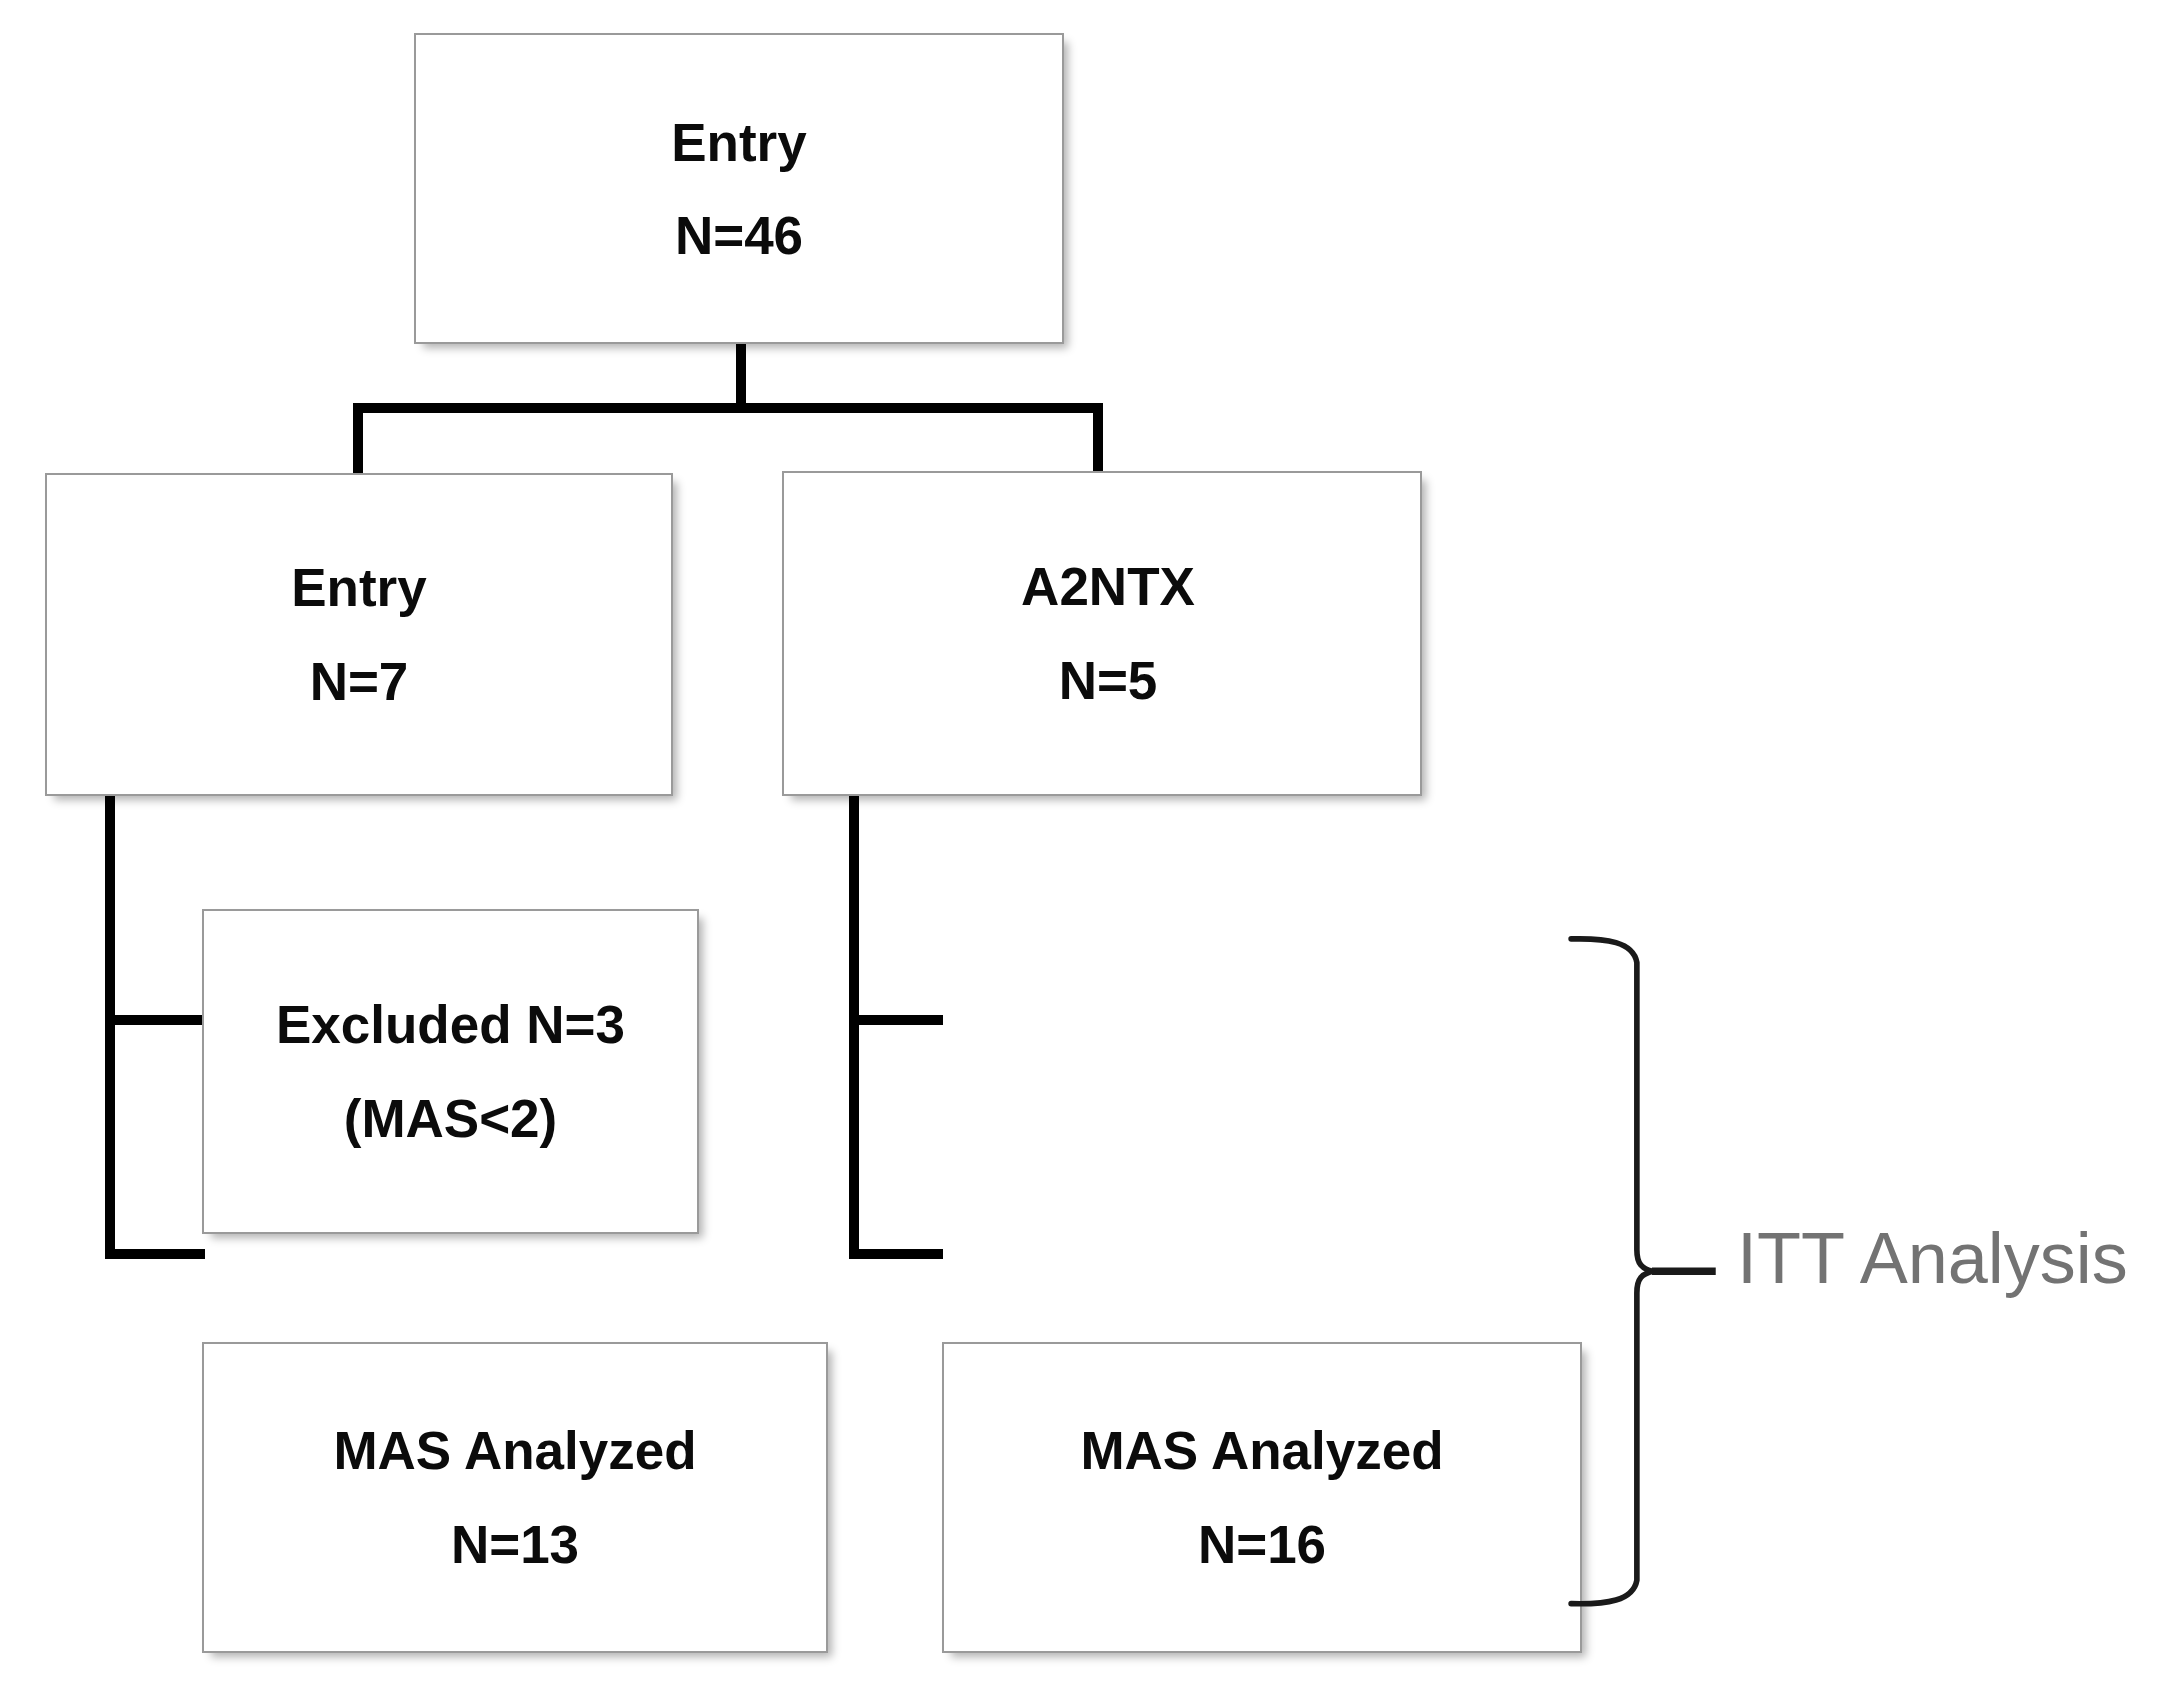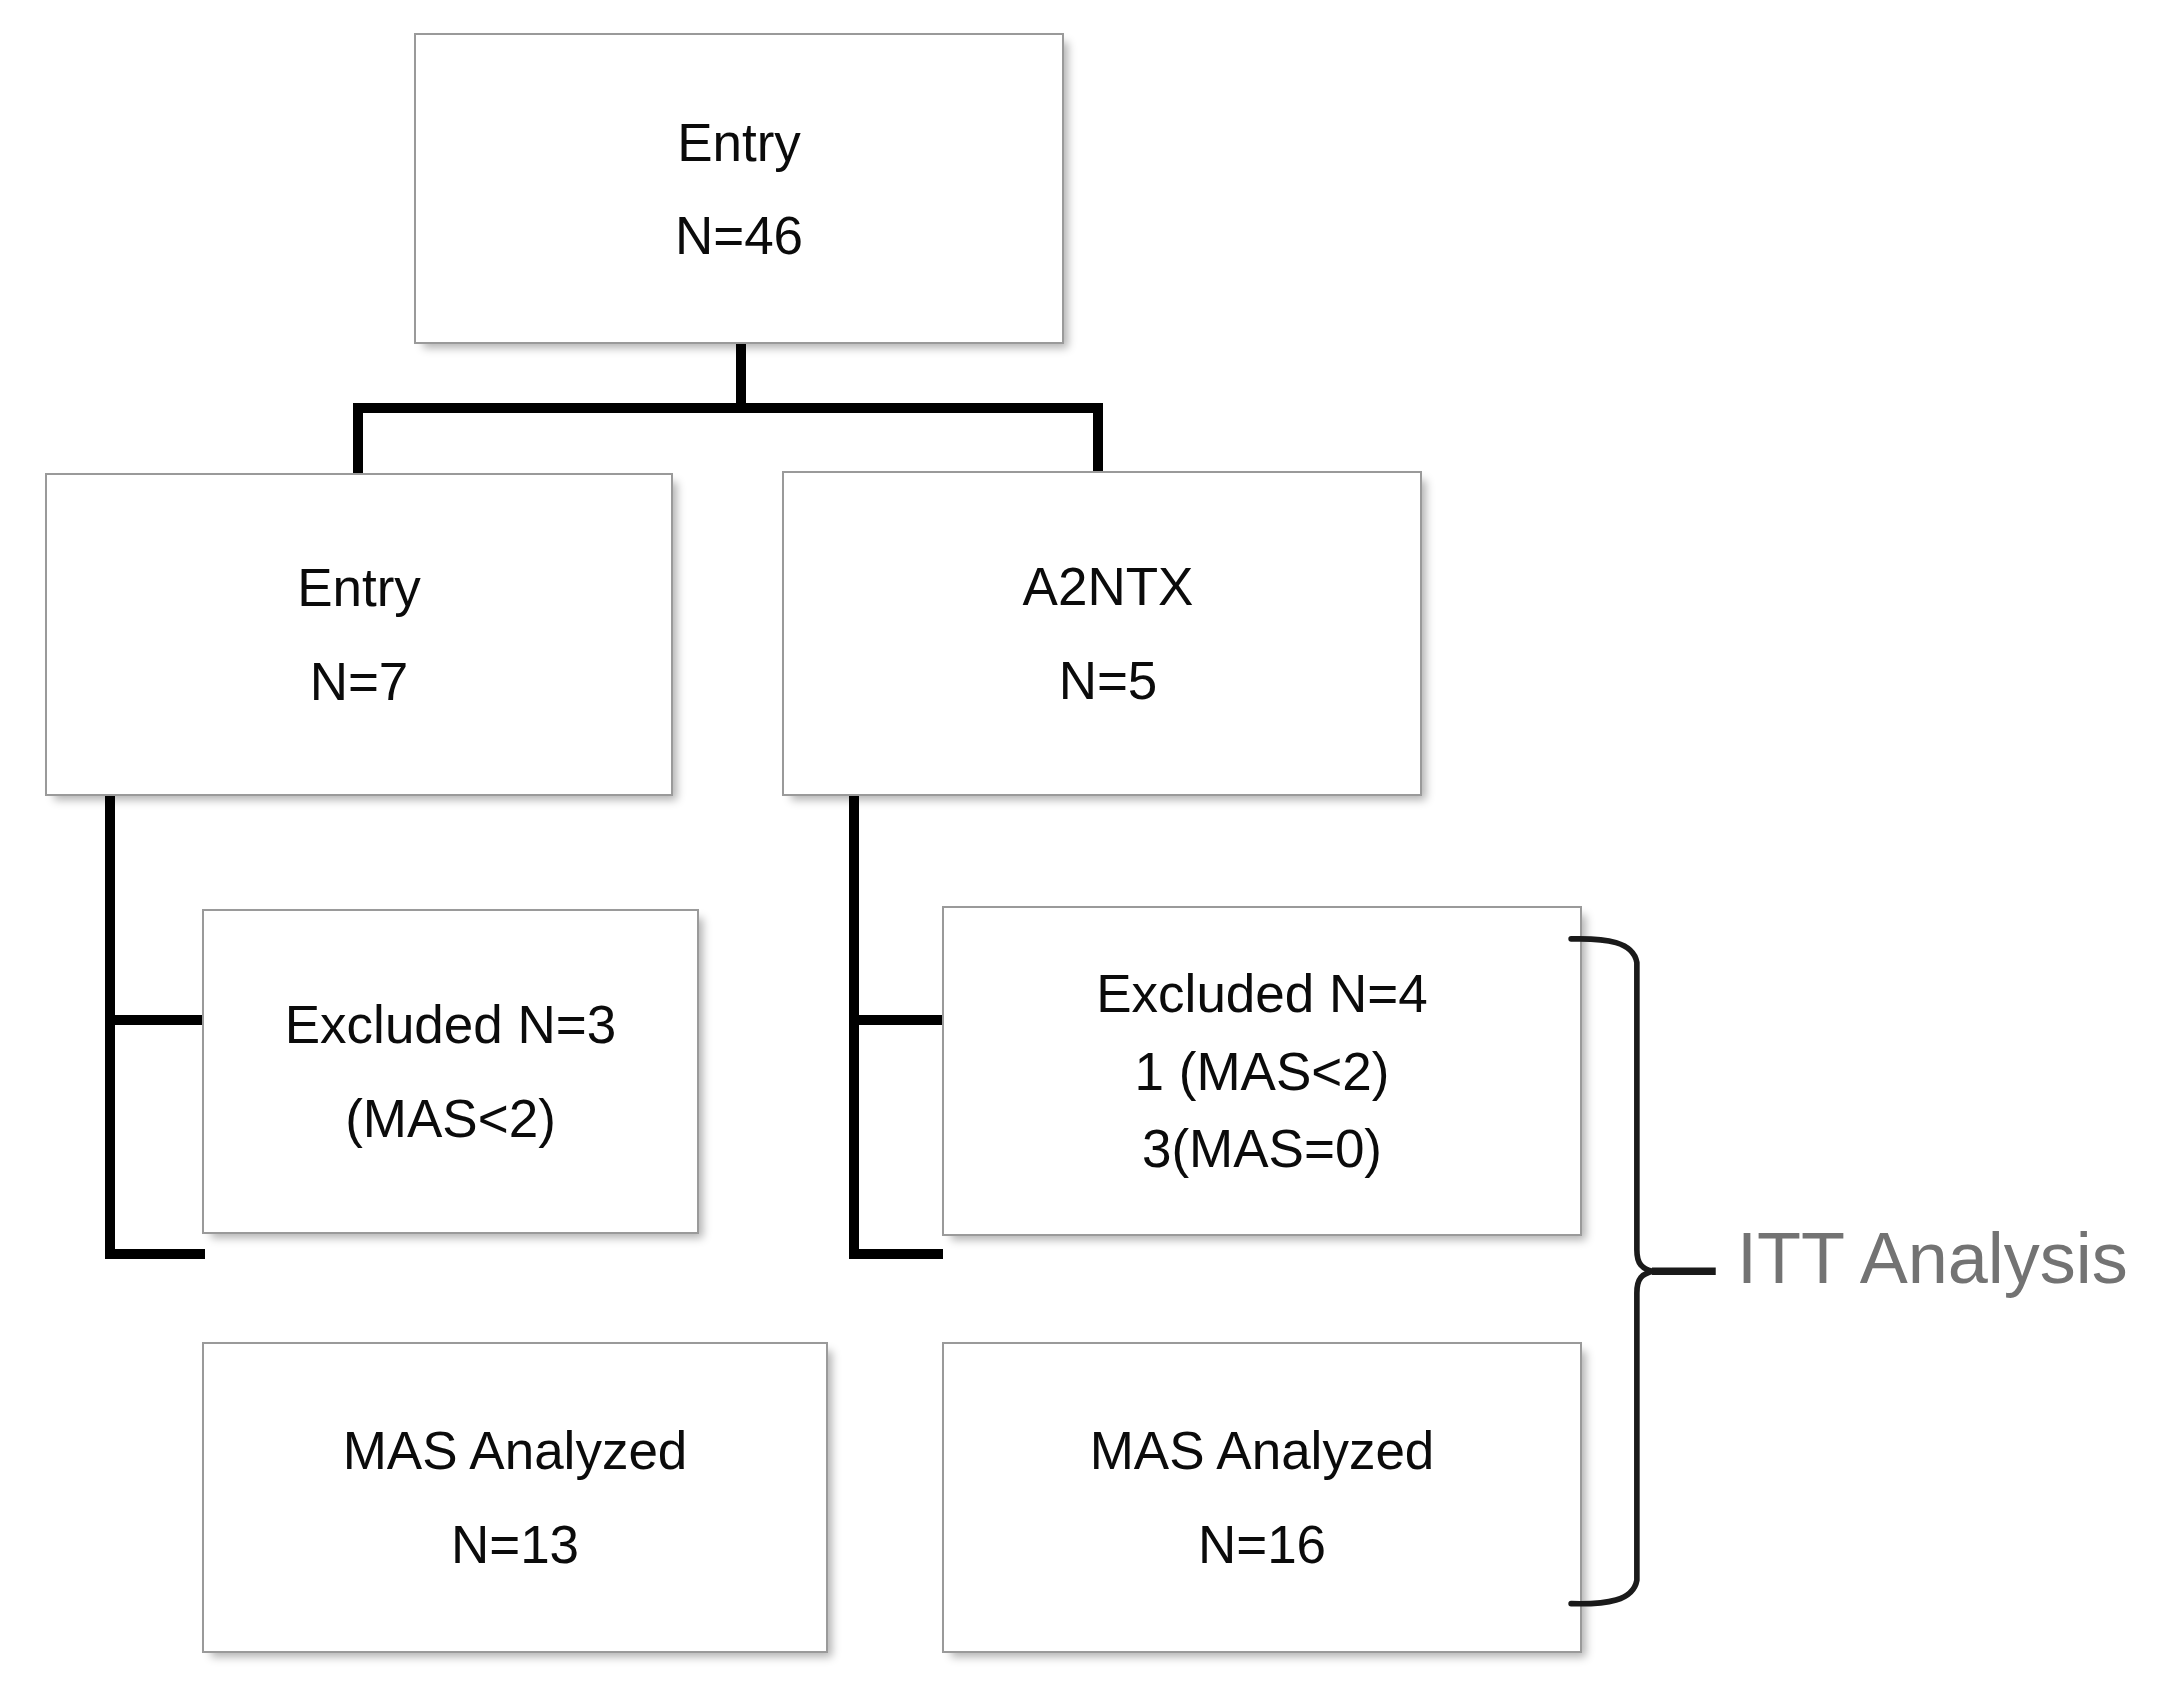--- a/index.html
+++ b/index.html
@@ -27,20 +27,21 @@
     flex-direction: column;
     align-items: center;
     justify-content: center;
     color: #0b0b0b;
   }
   .node .line {
     display: block;
     text-align: center;
     white-space: nowrap;
     line-height: 1.0;
+    font-weight: bold;
   }
 
   
   #node-entry      { left: 414px;  top: 33px;   width: 650px; height: 311px; }
   #node-onaa       { left: 45px;   top: 473px;  width: 628px; height: 323px; }
   #node-a2ntx      { left: 782px;  top: 471px;  width: 640px; height: 325px; }
   #node-excl-ona   { left: 202px;  top: 909px;  width: 497px; height: 325px; }
   #node-excl-a2    { left: 942px; top: 906px;  width: 640px; height: 330px; }
   #node-mas-ona    { left: 202px;  top: 1342px; width: 626px; height: 311px; }
   #node-mas-a2     { left: 942px; top: 1342px; width: 640px; height: 311px; }
@@ -139,25 +140,20 @@
   <div class="node" id="node-a2ntx">
     <span class="line l1">A2NTX</span>
     <span class="line l2">N=5</span>
   </div>
 
   <div class="node" id="node-excl-ona">
     <span class="line l1">Excluded N=3</span>
     <span class="line l2">(MAS&lt;2)</span>
   </div>
 
-  <div class="node" id="node-excl-a2">
-    <span class="line l1">Excluded N=4</span>
-    <span class="line l2">1 (MAS&lt;2)</span>
-    <span class="line l3">3(MAS=0)</span>
-  </div>
 
   <div class="node" id="node-mas-ona">
     <span class="line l1">MAS Analyzed</span>
     <span class="line l2">N=13</span>
   </div>
 
   <div class="node" id="node-mas-a2">
     <span class="line l1">MAS Analyzed</span>
     <span class="line l2">N=16</span>
   </div>

